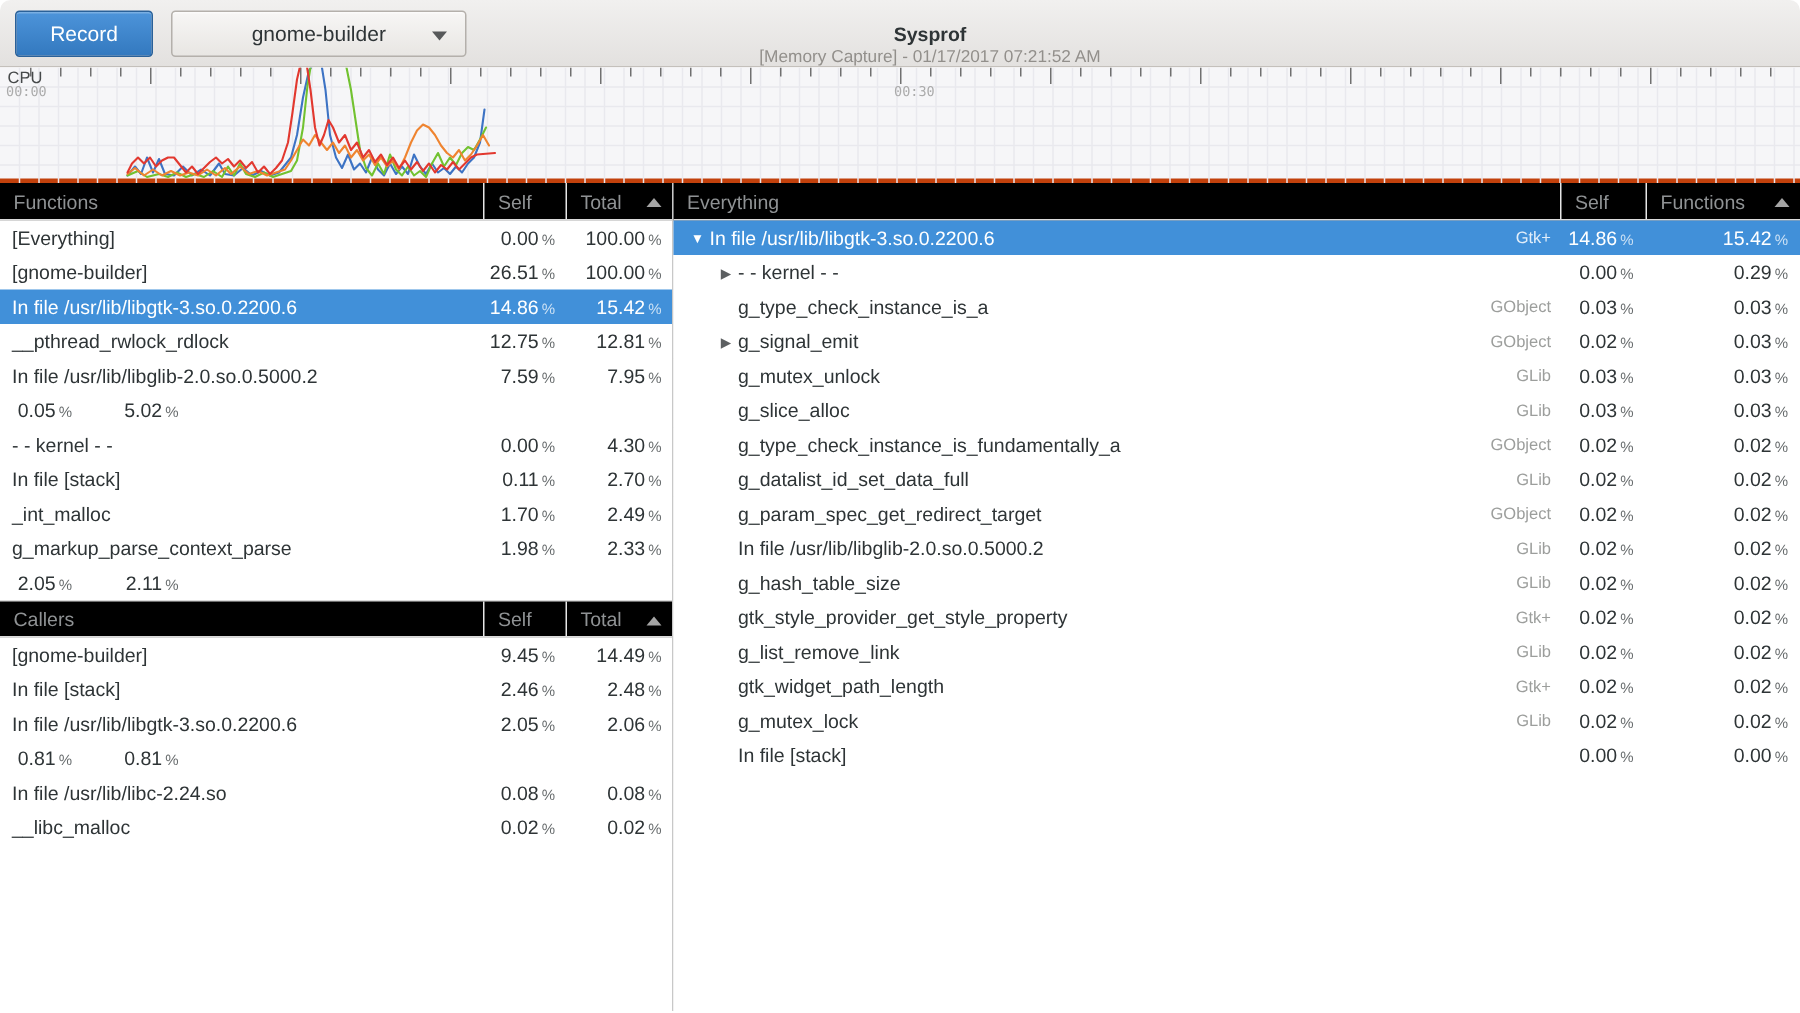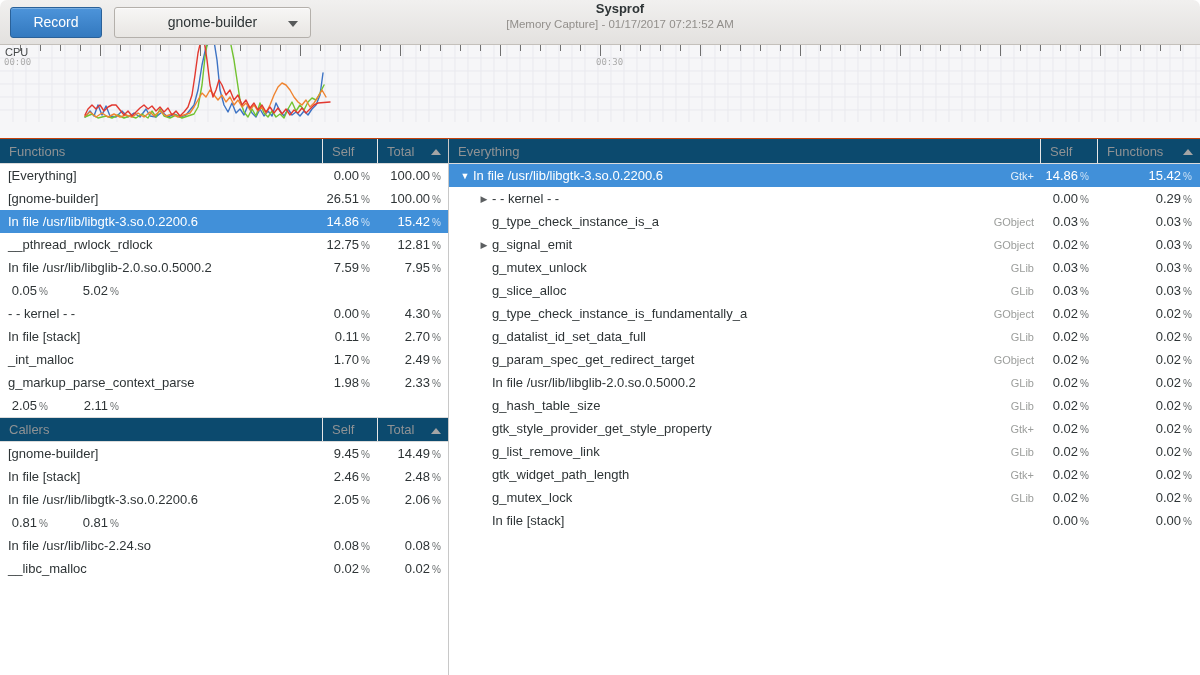--- a/index.html
+++ b/index.html
@@ -26,50 +26,50 @@
     background:linear-gradient(to bottom,#4d94da,#3379bf);
     border:1px solid #2a6199;
     box-shadow:inset 0 1px rgba(255,255,255,.25);
   }
   .target-btn { margin-left:12px; width:197px; position:relative; }
   .target-btn .caret {
     position:absolute; right:12px; top:13px; width:0; height:0;
     border-left:5px solid transparent; border-right:5px solid transparent;
     border-top:6px solid #57595a;
   }
-  .title-block { position:absolute; left:0; right:0; top:1px; text-align:center; pointer-events:none;padding-left:40px; }
+  .title-block { position:absolute; left:0; right:0; top:15px; text-align:center; pointer-events:none;padding-left:40px; }
   .title-block .title { font-weight:bold; font-size:13px; color:#2e3436; }
   .title-block .subtitle { font-size:11.5px; color:#928f8b; margin-top:2px; }
   .hb-right { position:absolute; right:0; top:0; height:45px; display:flex; align-items:center; }
   .samples { color:#8e8b87; font-size:13px; margin-right:18px; }
   .menu-btn { width:34px; height:34px; flex-direction:column; }
   .menu-btn .bar { width:14px; height:2px; background:#3a3c3d; margin:1.5px 0; }
   .hb-sep { width:1px; height:22px; background:#cac6c1; margin:0 10px 0 12px; }
   .win-ctl { width:30px; height:30px; display:flex; align-items:center; justify-content:center; }
   .min-glyph { width:11px; height:2px; background:#34393b; margin-top:8px; }
   .close-glyph { font-size:15px; color:#34393b; line-height:1; }
   .hb-right .spacer { width:8px; }
 
   
   .graph {
-    position:relative; height:94px; background:#f6f6f8; border-bottom:1px solid #c2410c;
+    position:relative; height:77px; background:#f6f6f8; border-bottom:3px solid #c2410c;
   }
   .graph svg { position:absolute; inset:0; }
   .cpu-label { position:absolute; left:5px; top:1px; font-size:11px; color:#46494a; z-index:3; }
   .time-label { position:absolute; font-family:"DejaVu Sans Mono", monospace; font-size:9px; color:#ababab; z-index:3; }
   .t-start { left:4px; top:12px; }
   .t-mid { left:596px; top:12px; }
 
   
   .main { display:flex; height:552px; position:relative; }
   .pane-left { width:448px; display:flex; flex-direction:column; }
   .pane-sep { width:1px; background:#c8c8c8; }
   .pane-right { flex:1; display:flex; flex-direction:column; }
 
-  .thead { display:flex; height:25px; background:#0c4a6e; border-bottom:1px solid #dbdbdb; color:#8f9294; }
+  .thead { display:flex; height:25px; background:#000000; border-bottom:1px solid #dbdbdb; color:#8f9294; }
   .thead .hcell { display:flex; align-items:center; padding-left:9px; }
   .thead .hcell + .hcell { border-left:1px solid #e7e7e7; }
   .hname { flex:1; }
   .hself { width:55px; }
   .htotal { width:71px; position:relative; }
   .hselfr { width:57px; }
   .hcum { width:103px; position:relative; }
   .sort-arrow {
     position:absolute; right:7px; top:10px; width:0; height:0;
     border-left:5px solid transparent; border-right:5px solid transparent;

